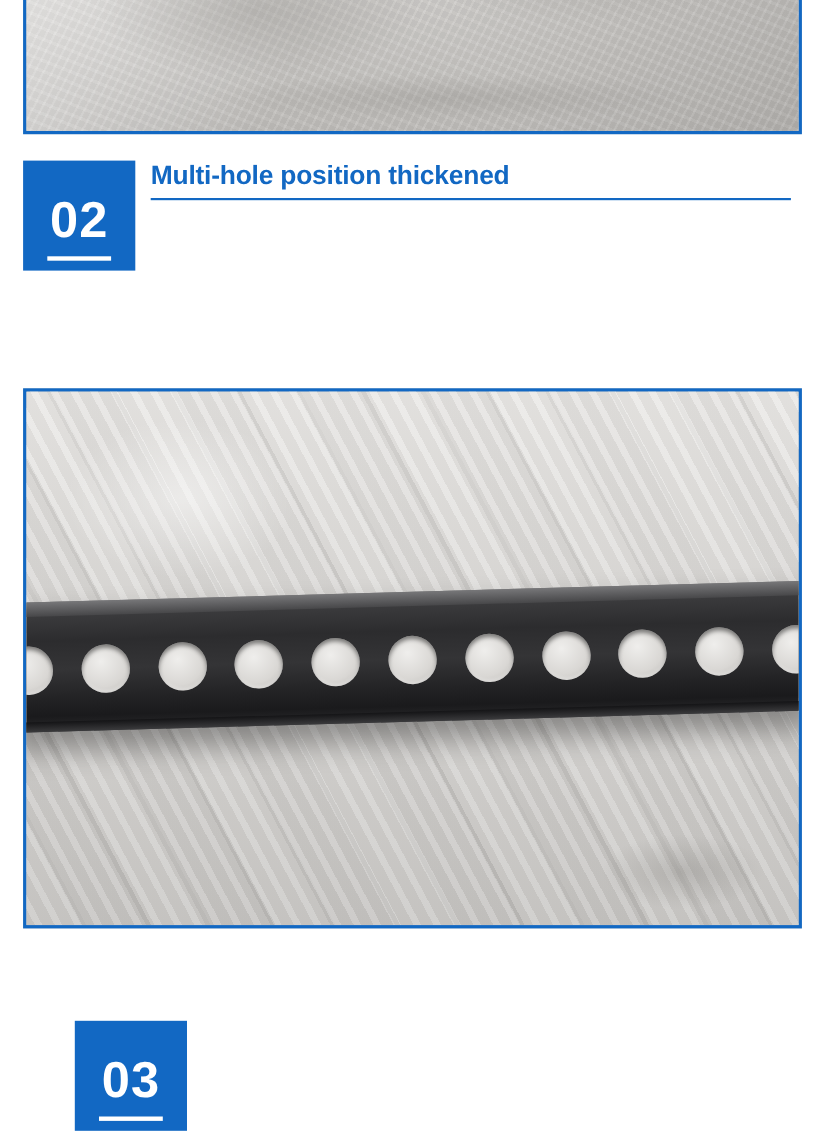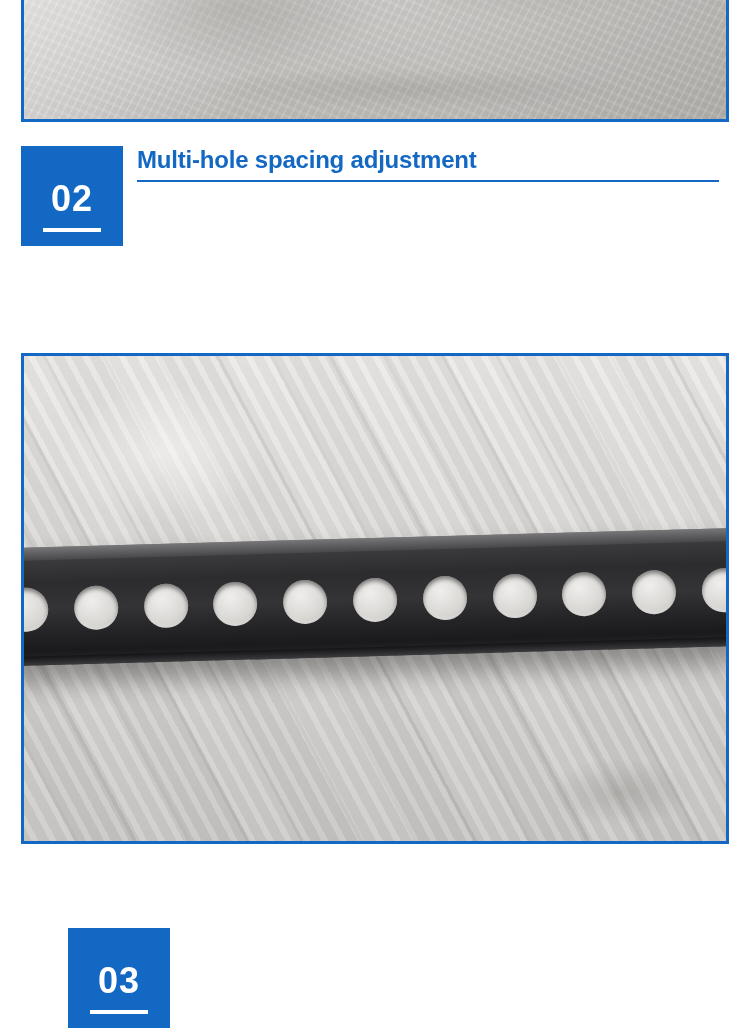--- a/index.html
+++ b/index.html
@@ -146,21 +146,21 @@
     height: 100px;
     background: #1268c3;
     color: #ffffff;
     display: flex;
     flex-direction: column;
     align-items: center;
     justify-content: center;
     flex: 0 0 auto;
   }
   .num-text {
-    font-size: 36px;
+    font-size: 46px;
     font-weight: 700;
     line-height: 1;
     letter-spacing: 1px;
     margin-top: 21px;
   }
   .num-rule {
     width: 58px;
     height: 4px;
     background: #ffffff;
     margin-top: 11px;
@@ -199,21 +199,21 @@
     <div class="tex-smudge"></div>
   </div>
 </div>
 
 <div class="caption-block" style="left:21px; top:146px; width:708px;">
   <div class="num-box">
     <div class="num-text">02</div>
     <div class="num-rule"></div>
   </div>
   <div class="caption-text">
-    <div class="caption-title">Multi-hole spacing adjustment</div>
+    <div class="caption-title">Multi-hole position thickened</div>
     <div class="caption-divider"></div>
   </div>
 </div>
 
 <div class="photo-panel" style="left:21px; top:353px; width:708px; height:491px;">
   <div class="photo-inner">
     <div class="tex-floor"></div>
     <div class="tex-floor-shade"></div>
     <div class="bar">
       <div class="bar-top-edge"></div>

